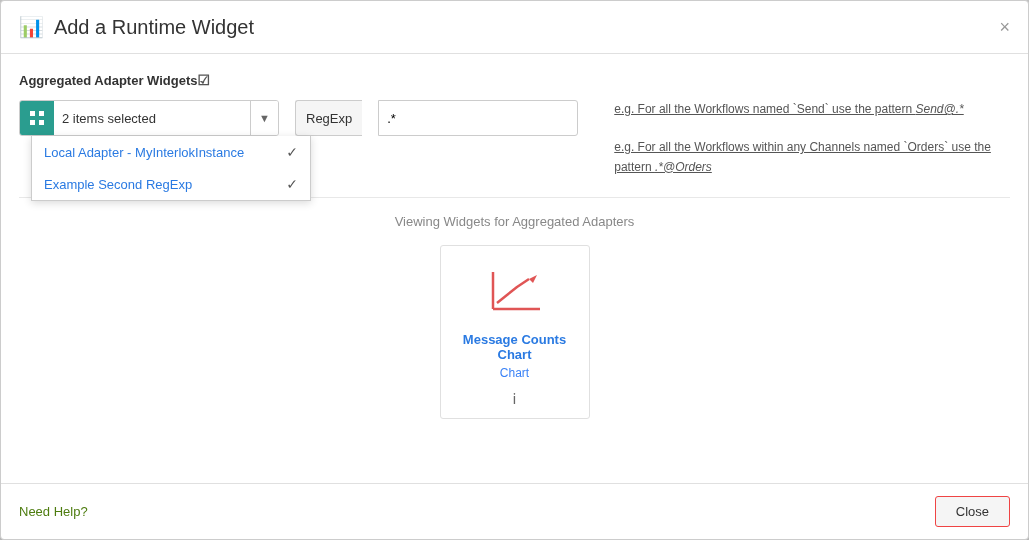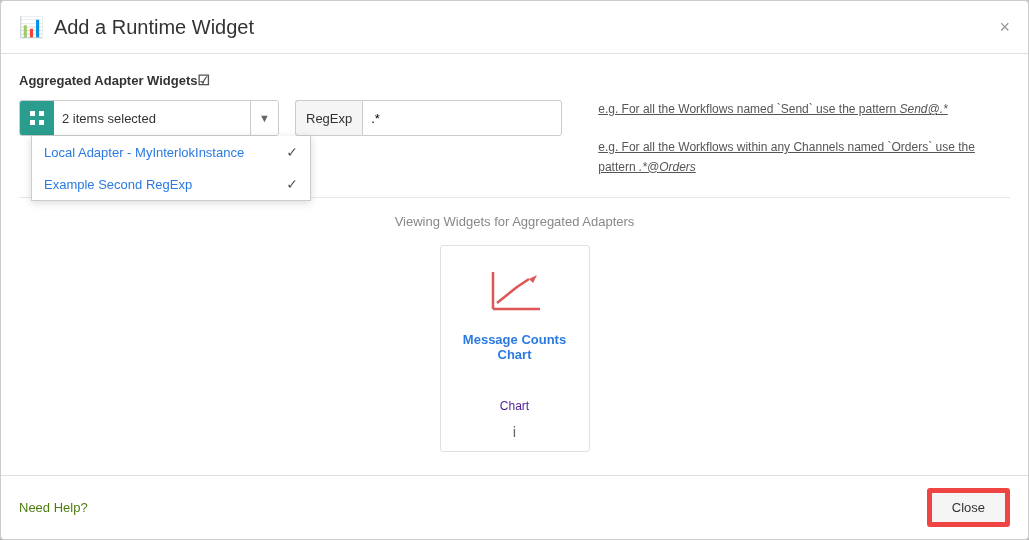--- a/index.html
+++ b/index.html
@@ -140,21 +140,21 @@
       color: #2a7ae2;
       cursor: pointer;
     }
     .dropdown-item .check-icon {
       color: #555;
       font-size: 14px;
     }
     .regexp-row {
       display: flex;
       align-items: center;
-      gap: 0;
+      gap: 16px;
       height: 36px;
     }
     .regexp-label {
       border: 1px solid #ccc;
       padding: 0 10px;
       height: 36px;
       display: flex;
       align-items: center;
       font-size: 13px;
       color: #333;
@@ -223,24 +223,23 @@
     }
     .widget-name {
       font-size: 13px;
       font-weight: bold;
       color: #2a7ae2;
       text-align: center;
       margin-bottom: 4px;
     }
     .widget-type {
       font-size: 12px;
-      color: #4c1d95;
+      color: #3b82f6;
       text-align: center;
       margin-bottom: 8px;
-      margin-top: 33px;
     }
     .widget-info {
       font-size: 15px;
       color: #666;
     }
     .modal-footer {
       display: flex;
       align-items: center;
       justify-content: space-between;
       padding: 12px 18px;
@@ -248,21 +247,21 @@
     }
     .need-help {
       color: #4d7c0f;
       font-size: 13px;
       cursor: pointer;
       background: none;
       border: none;
     }
     .close-btn {
       background: #f5f5f5;
-      border: 5px solid #ef4444;
+      border: 1px solid #ef4444;
       border-radius: 3px;
       padding: 7px 20px;
       font-size: 13px;
       color: #333;
       cursor: pointer;
     }
   </style>
 </head>
 <body>
 

